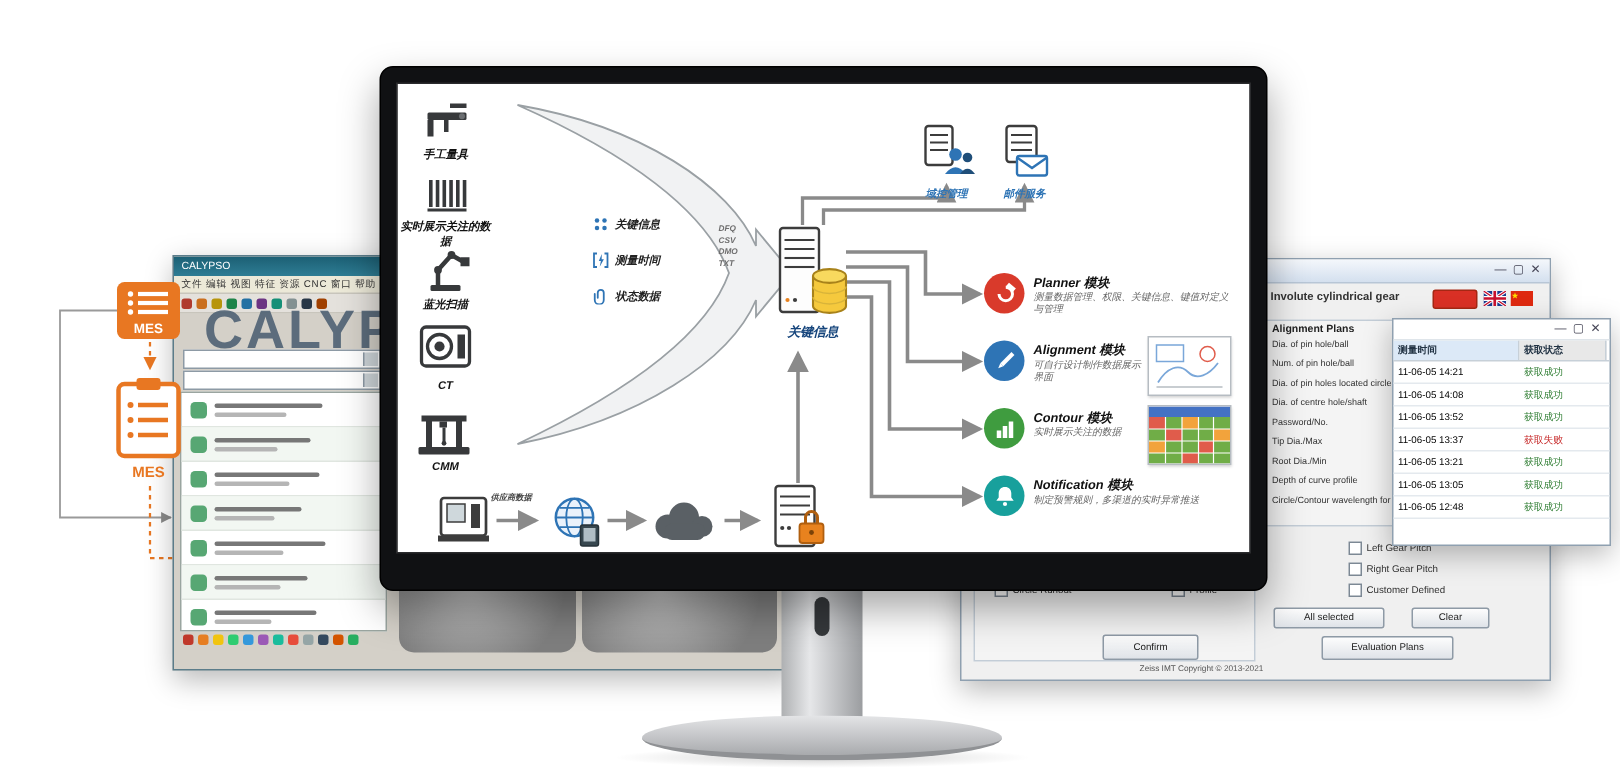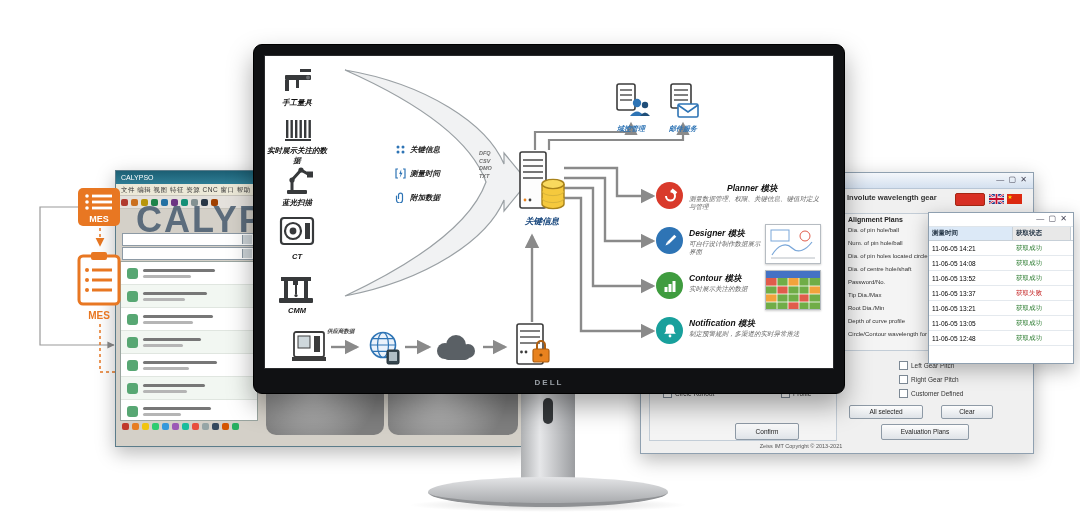--- a/index.html
+++ b/index.html
@@ -199,21 +199,21 @@
       <span class="dot" style="background:#34495e;"></span>
       <span class="dot" style="background:#d35400;"></span>
       <span class="dot" style="background:#27ae60;"></span>
     </div>
   </div>
 
   <div class="win dlg" style="left:640px;top:172px;width:392px;height:280px;z-index:2;">
     <div class="dlgtitle">
       <span class="ctrls">—  ▢  ✕</span>
     </div>
-    <div class="abs" style="left:206px;top:20px;width:106px;font-size:7.5px;font-weight:bold;color:#333;">Involute wavelength gear</div>
+    <div class="abs" style="left:206px;top:20px;width:106px;font-size:7.5px;font-weight:bold;color:#333;">Involute cylindrical gear</div>
     <div class="abs redbtn" style="left:314px;top:20px;width:28px;height:11px;"></div>
     <svg class="abs" style="left:348px;top:21px;" width="15" height="10" viewBox="0 0 15 10">
       <rect width="15" height="10" fill="#1a3b8f"></rect>
       <path d="M0,0 L15,10 M15,0 L0,10" stroke="#fff" stroke-width="2.2"></path>
       <path d="M0,0 L15,10 M15,0 L0,10" stroke="#c8102e" stroke-width="0.9"></path>
       <path d="M7.5,0 V10 M0,5 H15" stroke="#fff" stroke-width="3.4"></path>
       <path d="M7.5,0 V10 M0,5 H15" stroke="#c8102e" stroke-width="1.8"></path>
     </svg>
     <svg class="abs" style="left:366px;top:21px;" width="15" height="10" viewBox="0 0 15 10">
       <rect width="15" height="10" fill="#de2910"></rect>
@@ -351,21 +351,20 @@
         <span class="mc ok">获取成功</span>
       </div>
   </div>
 
   <div class="abs floorshadow" style="left:408px;top:498px;width:280px;height:14px;z-index:7;"></div>
   <div class="abs neck" style="left:521px;top:388px;width:54px;height:94px;z-index:8;"></div>
   <div class="abs slot" style="left:543px;top:398px;width:10px;height:26px;z-index:9;"></div>
   <div class="abs mbase" style="left:428px;top:477px;width:240px;height:26px;z-index:8;"></div>
 
   <div class="abs bezel" style="left:253px;top:44px;width:590px;height:348px;z-index:10;">
-    <div class="delltxt">DELL</div>
     <div class="screen">
 
       <svg class="abs" style="left:0;top:0;width:568px;height:312px;">
         <defs>
           <marker id="ah" markerWidth="7" markerHeight="7" refX="5" refY="3" orient="auto">
               <path d="M0,0 L6,3 L0,6 Z" fill="#8a8a8a"></path>
             </marker>
         </defs>
         <path d="M80,14 C162,28 222,68 239,108 L239,97 L263,126 L239,155 L239,144 C222,184 162,224 80,240 C152,206 206,168 221,126 C206,84 152,46 80,14 Z" fill="#f1f2f3" stroke="#9aa0a4" stroke-width="1.2"></path>
         <path d="M270,94 V76 H366 V68" fill="none" stroke="#8a8a8a" stroke-width="2.2" marker-end="url(#ah)"></path>
@@ -441,21 +440,21 @@
         <svg width="11" height="11" viewBox="0 0 11 11">
           <path d="M3,1 H1 V10 H3 M8,1 H10 V10 H8" fill="none" stroke="#2e74b5" stroke-width="1.2"></path>
           <polygon points="6.2,1.3 4.2,6 5.6,6 4.8,9.8 7.6,4.8 6.1,4.8" fill="#2e74b5"></polygon>
         </svg>
         <span class="ditxt">测量时间</span>
       </div>
       <div class="dititem" style="left:130px;top:136px;">
         <svg width="11" height="11" viewBox="0 0 11 11">
           <path d="M3.5,6.5 V3.2 a2,2 0 0 1 4,0 V8 a3,3 0 0 1 -6,0 V4" fill="none" stroke="#2e74b5" stroke-width="1.2" stroke-linecap="round"></path>
         </svg>
-        <span class="ditxt">附加数据</span>
+        <span class="ditxt">状态数据</span>
       </div>
       <div class="fmt" style="left:214px;top:94px;">
         <div>DFQ</div>
           <div>CSV</div>
         <div>DMO</div>
           <div>TXT</div>
       </div>
 
       <svg class="abs" style="left:253px;top:94px;" width="48" height="64" viewBox="0 0 48 64">
         <rect x="2" y="2" width="26" height="56" rx="2" fill="#fdfdfd" stroke="#3c3c3c" stroke-width="1.6"></rect>
@@ -492,32 +491,32 @@
         <path d="M15,25 L25,32 L35,25" fill="none" stroke="#2e74b5" stroke-width="1.6"></path>
       </svg>
       <div class="svclbl" style="left:392px;top:68px;">邮件服务</div>
 
       <div class="modicon" style="left:391px;top:126px;background:#d93a2b;">
         <svg width="16" height="16" viewBox="0 0 16 16">
           <path d="M4,8 a4.5,4.5 0 1 0 4.5,-4.5" fill="none" stroke="#fff" stroke-width="2"></path>
           <rect x="9" y="2" width="6" height="3" fill="#fff" transform="rotate(40 12 3.5)"></rect>
         </svg>
       </div>
-      <div class="modtitle" style="left:424px;top:127px;margin-left:38px;">Planner 模块</div>
+      <div class="modtitle" style="left:424px;top:127px;">Planner 模块</div>
       <div class="moddesc" style="left:424px;top:139px;width:130px;">测量数据管理、权限、关键信息、键值对定义与管理</div>
 
       <div class="modicon" style="left:391px;top:171px;background:#2e74b5;">
         <svg width="16" height="16" viewBox="0 0 16 16">
           <g transform="rotate(45 8 8)">
               <rect x="6.6" y="0.5" width="2.8" height="10.5" fill="#fff"></rect>
               <path d="M6.6,11 h2.8 l-1.4,3.4 z" fill="#fff"></path>
             </g>
         </svg>
       </div>
-      <div class="modtitle" style="left:424px;top:172px;">Designer 模块</div>
+      <div class="modtitle" style="left:424px;top:172px;">Alignment 模块</div>
       <div class="moddesc" style="left:424px;top:184px;width:72px;">可自行设计制作数据展示界面</div>
       <div class="thumb" style="left:500px;top:168px;width:54px;height:38px;">
         <svg width="54" height="38" viewBox="0 0 54 38">
           <rect x="5" y="5" width="18" height="11" fill="none" stroke="#7aa7d9" stroke-width="1"></rect>
           <circle cx="39" cy="11" r="5" fill="none" stroke="#e05c4b" stroke-width="1"></circle>
           <path d="M6,30 c6,-10 14,-13 20,-7 s14,2 20,-6" fill="none" stroke="#7aa7d9" stroke-width="1.2"></path>
           <line x1="5" y1="33" x2="49" y2="33" stroke="#b6bcc2" stroke-width="1"></line>
         </svg>
       </div>
 

